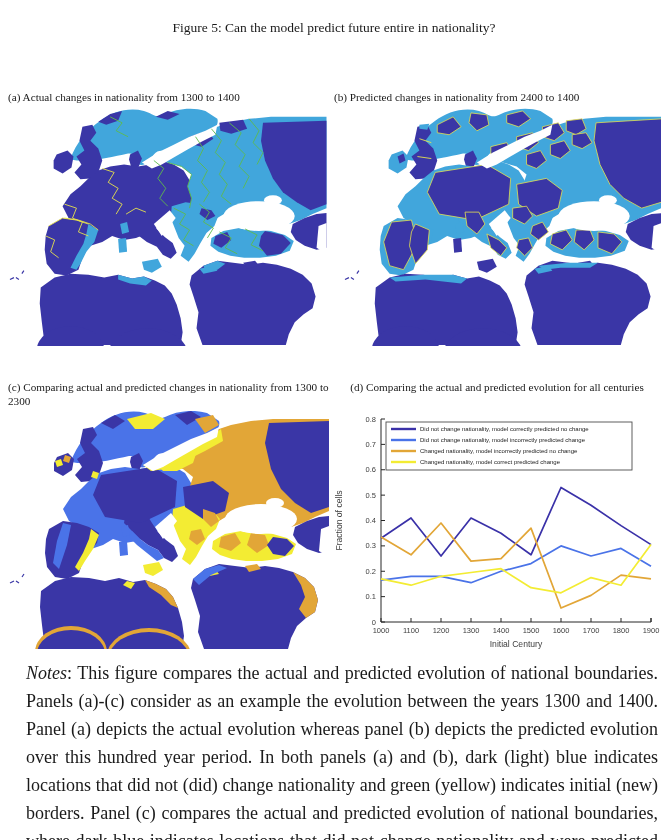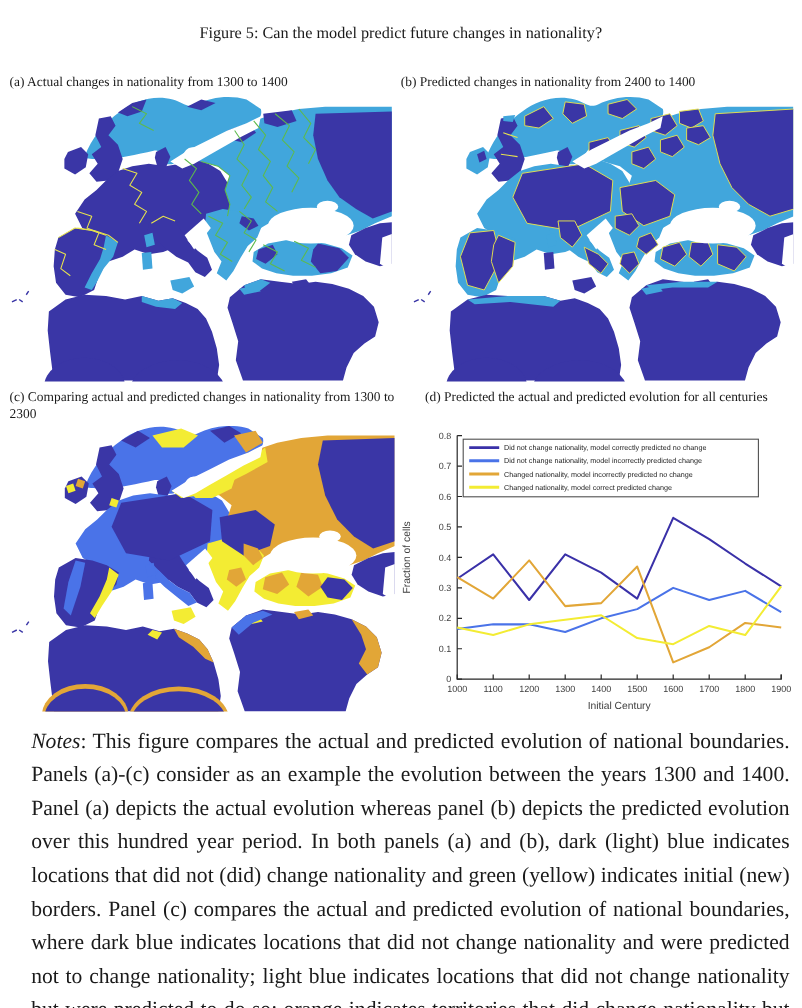--- a/index.html
+++ b/index.html
@@ -2,21 +2,21 @@
 <html><head>
 <meta charset="utf-8">
 <style>
   html,body{margin:0;padding:0;background:#fff;}
   .page{position:relative;width:668px;height:840px;background:#fff;overflow:hidden;
         font-family:"Liberation Serif","DejaVu Serif",serif;color:#1a1a1a;}
   .fig-title{padding-top:20px;text-align:center;font-size:13.5px;}
   .cap-row{display:flex;margin:0 8px;font-size:11.2px;line-height:1.3;}
   .cap-row.ab{margin-top:26px;}
   .cap-row.cd{margin-top:6px;margin-bottom:2px;}
-  .cap{flex:1 1 50%;}
+  .cap{flex:1 1 50%;margin-top:28px;}
   .cap.center{text-align:center;padding:0 6px;box-sizing:border-box;}
   .maps-row{display:flex;gap:15px;margin:3px 7px 0 7px;}
   .row-cd{display:flex;margin:2px 0 0 7px;}
   svg.mapsvg{display:block;background:#fff;}
   .f-navy{fill:var(--navy);} .f-sky{fill:var(--sky);} .f-royal{fill:var(--royal);}
   .f-orange{fill:var(--orange);} .f-yellow{fill:var(--yellow);}
   .st-g{stroke:var(--green);fill:none;stroke-width:0.9;stroke-linejoin:round;}
   .st-y{stroke:var(--byellow);fill:none;stroke-width:0.9;stroke-linejoin:round;}
   .cell{fill:var(--navy);stroke:var(--byellow);stroke-width:0.8;stroke-linejoin:round;}
   .tick{font-family:"Liberation Sans",sans-serif;font-size:7.5px;fill:#3d3d3d;}
@@ -60,21 +60,21 @@
       <path fill="#ffffff" d="M148,116 L164,102 170,110 156,128 Z"></path>
     </g>
     <g id="g-specks">
       <path d="M3,172 l4,-2 M9,170 l3,2 M15,166 l2,-3" stroke-width="1.2" fill="none"></path>
     </g>
   </defs>
 </svg>
 
 <div class="page" style="--navy: #3A36A6; --sky: #41A6DC; --royal: #4A73E8; --orange: #E2A637; --yellow: #F3EC33; --green: #5DBA4C; --byellow: #E6E24E;">
 
-  <div class="fig-title">Figure 5: Can the model predict future changes in nationality?</div>
+  <div class="fig-title">Figure 5: Can the model predict future entire in nationality?</div>
 
   <div class="cap-row ab">
     <div class="cap">(a) Actual changes in nationality from 1300 to 1400</div>
     <div class="cap">(b) Predicted changes in nationality from 2400 to 1400</div>
   </div>
 
   <div class="maps-row">
 
     <svg class="mapsvg" width="322" height="238" viewBox="0 0 322 238" xmlns="http://www.w3.org/2000/svg">
       <g>
@@ -192,21 +192,21 @@
       </g>
       <use href="#g-seas"></use>
       <g stroke="#3A36A6">
           <use href="#g-specks"></use>
         </g>
     </svg>
   </div>
 
   <div class="cap-row cd">
     <div class="cap">(c) Comparing actual and predicted changes in nationality from 1300 to 2300</div>
-    <div class="cap center">(d) Predicted the actual and predicted evolution for all centuries</div>
+    <div class="cap center">(d) Comparing the actual and predicted evolution for all centuries</div>
   </div>
 
   <div class="row-cd">
 
     <svg class="mapsvg" width="322" height="238" viewBox="0 0 322 238" xmlns="http://www.w3.org/2000/svg">
       <g>
         <use href="#p-scand" class="f-royal"></use>
           <use href="#p-den" class="f-navy"></use>
         <use href="#p-gb" class="f-navy"></use>
           <use href="#p-ire" class="f-navy"></use>

